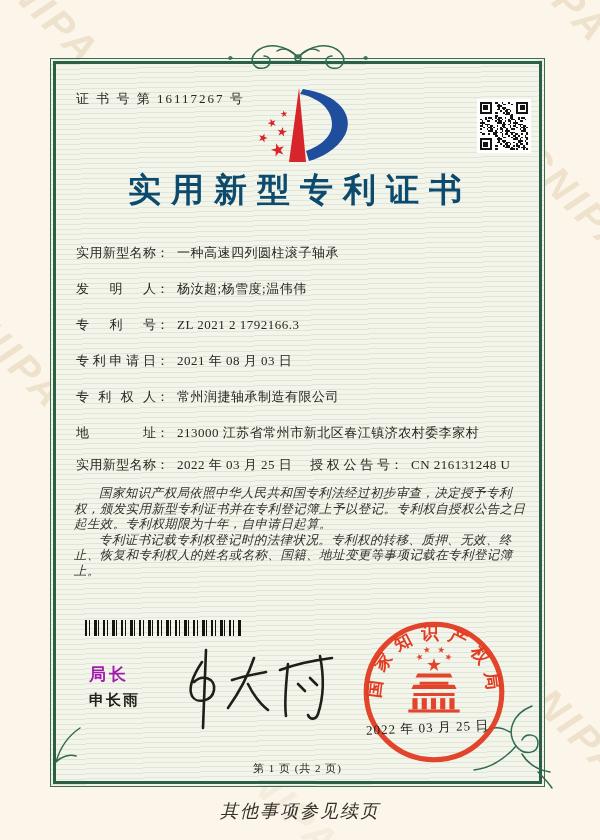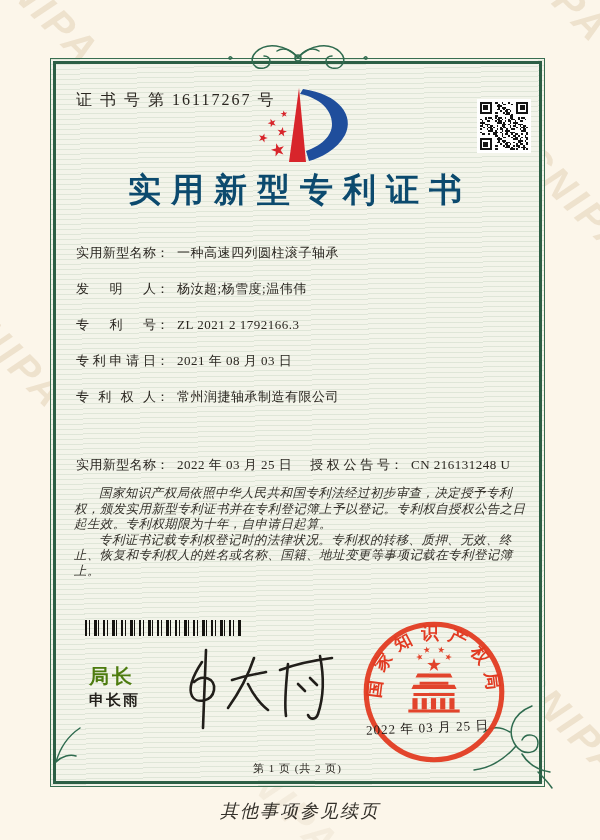--- a/index.html
+++ b/index.html
@@ -20,21 +20,21 @@
          background:#f3f4ea;
          background-image:repeating-linear-gradient(179deg, rgba(150,180,150,.22) 0 1px, rgba(255,255,255,0) 1px 5px);}
   .frame::after{content:"";position:absolute;inset:2px;border:3px solid #2c5f45;pointer-events:none;}
 
   .orn{position:absolute;pointer-events:none;}
   .orn path,.orn circle{stroke:#2f6b4f;fill:none;stroke-width:1.5;stroke-linecap:round;}
   .orn-top{left:222px;top:40px;}
   .orn-br{left:462px;top:688px;}
   .orn-bl{left:46px;top:722px;}
 
-  .cert-no{position:absolute;left:76px;top:90px;font-size:16px;letter-spacing:2px;}
+  .cert-no{position:absolute;left:76px;top:90px;font-size:13px;letter-spacing:2px;}
 
   .logo{position:absolute;left:243px;top:86px;width:120px;height:80px;}
 
   .qr{position:absolute;left:477px;top:99px;width:54px;height:54px;background:#fff;padding:3px;box-sizing:border-box;}
   .qr svg{width:100%;height:100%;shape-rendering:crispEdges;}
 
   .title{position:absolute;left:0;right:0;top:168px;text-align:center;
          font-size:33px;font-weight:bold;letter-spacing:10px;color:#0c4a6e;}
 
   .row{position:absolute;left:76px;right:58px;font-size:13px;white-space:nowrap;}
@@ -45,21 +45,21 @@
 
   .paras{position:absolute;left:74px;width:452px;top:486px;font-size:12.5px;line-height:15.5px;
          letter-spacing:.4px;font-style:italic;color:#33302a;}
   .paras p{margin:0;text-indent:2em;}
 
   .barcode{position:absolute;left:85px;top:620px;width:157px;height:16px;
            background:repeating-linear-gradient(90deg,#151310 0 2px,transparent 2px 4px,#151310 4px 5px,
            transparent 5px 9px,#151310 9px 12px,transparent 12px 13px,#151310 13px 14px,transparent 14px 18px);}
 
   .officer-title{position:absolute;left:89px;top:663px;font-family:"Liberation Sans",sans-serif;
-                 font-weight:bold;font-size:20px;letter-spacing:3px;color:#4d7c0f;}
+                 font-weight:bold;font-size:17px;letter-spacing:3px;color:#a21caf;}
   .officer-name{position:absolute;left:89px;top:691px;font-family:"Liberation Sans",sans-serif;
                 font-weight:bold;font-size:15px;letter-spacing:2px;color:#24211c;}
 
   .signature{position:absolute;left:168px;top:644px;width:175px;height:88px;}
   .signature path{stroke:#211e1a;stroke-width:2.6;fill:none;stroke-linecap:round;stroke-linejoin:round;}
 
   .seal{position:absolute;left:358px;top:616px;width:152px;height:152px;}
   .seal-date{position:absolute;left:366px;top:719px;font-size:13px;letter-spacing:1px;color:#24201c;
              transform:rotate(-2.5deg);white-space:nowrap;}
 
@@ -143,20 +143,23 @@
     <span class="lbl">发明人</span>：<span class="val">杨汝超;杨雪度;温伟伟</span>
   </div>
   <div class="row r3">
     <span class="lbl">专利号</span>：<span class="val">ZL 2021 2 1792166.3</span>
   </div>
   <div class="row r4">
     <span class="lbl">专利申请日</span>：<span class="val">2021 年 08 月 03 日</span>
   </div>
   <div class="row r5">
     <span class="lbl">专利权人</span>：<span class="val">常州润捷轴承制造有限公司</span>
+  </div>
+  <div class="row r6">
+    <span class="lbl">地址</span>：<span class="val">213000 江苏省常州市新北区春江镇济农村委李家村</span>
   </div>
   <div class="row r7">
     <span>
       <span class="lbl">实用新型名称</span>：<span class="val">2022 年 03 月 25 日</span>
     </span>
     <span class="grant-right">
       <span class="lbl">授权公告号</span>：<span class="val">CN 216131248 U</span>
     </span>
   </div>
 

